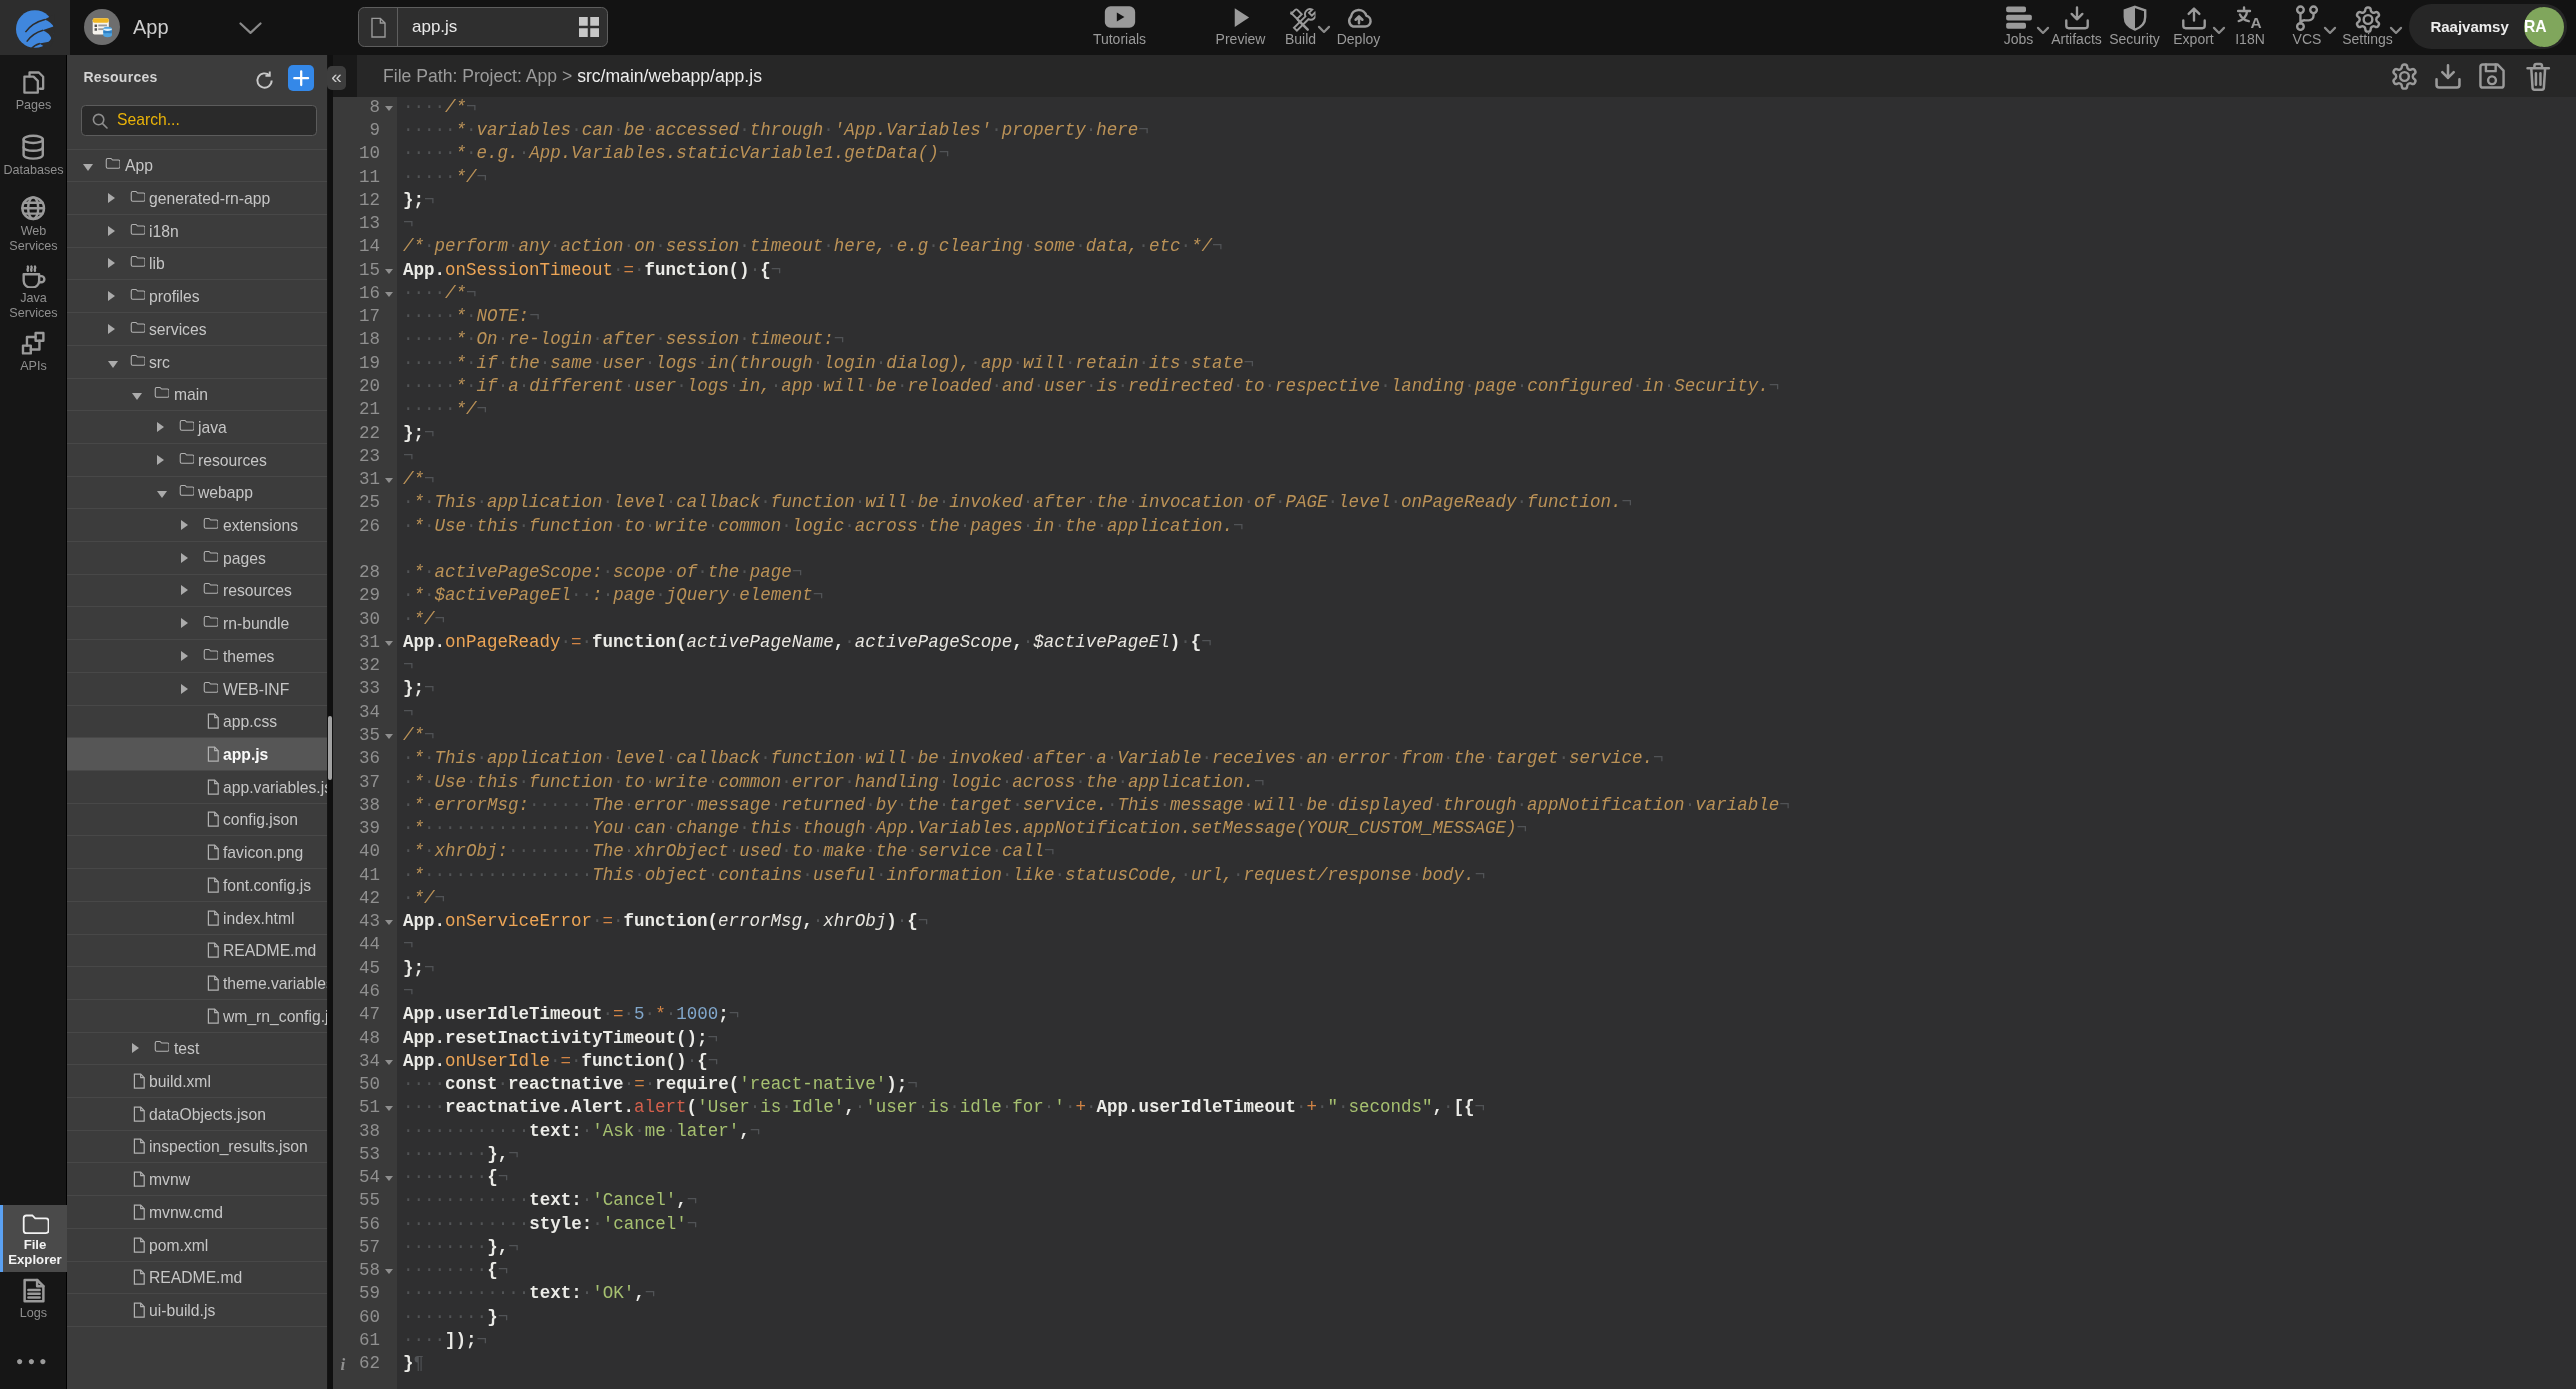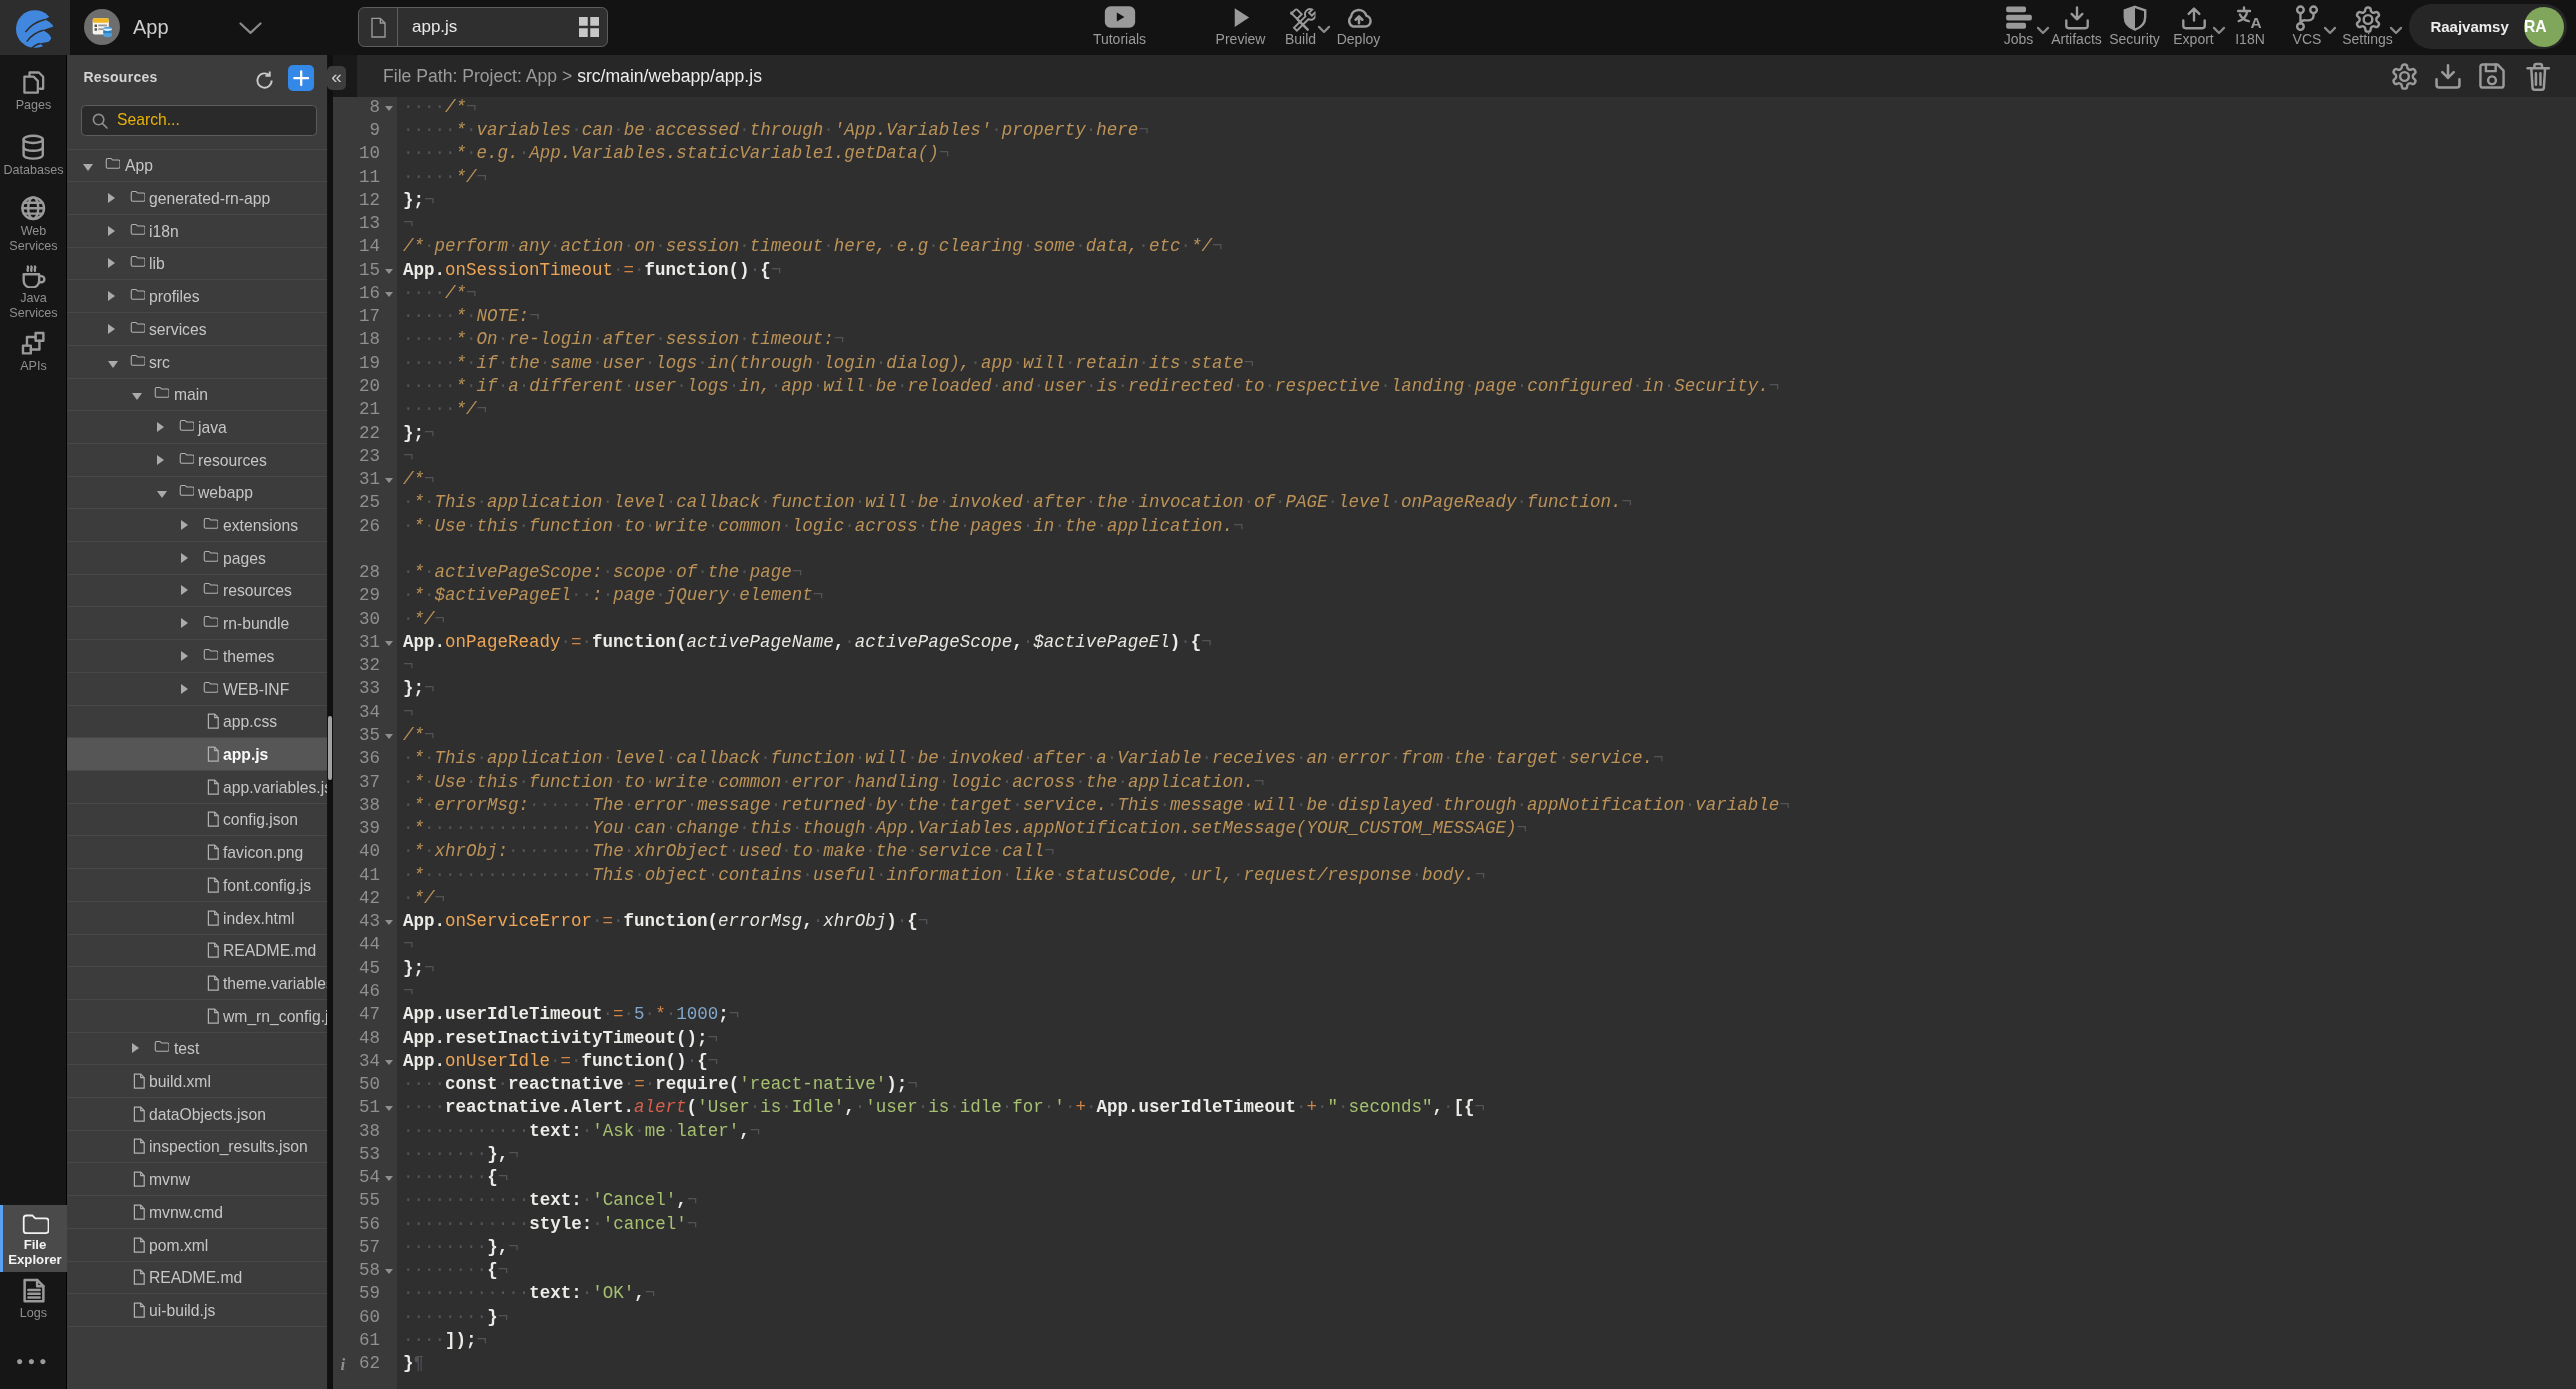--- a/index.html
+++ b/index.html
@@ -69,21 +69,21 @@
 .cl .fold{position:absolute;left:52px;top:10px;border-left:4.4px solid transparent;border-right:4.4px solid transparent;border-top:5.7px solid #8f8f8f}
 .cl .info{position:absolute;left:7.5px;top:1.3px;color:#8f8f8f;font-size:17px;font-style:italic;font-weight:700;font-family:"Liberation Serif",serif}
 .cl .ct{position:absolute;left:70px;top:0;white-space:pre}
 .cl .ct i{color:#525456;font-style:normal;font-weight:400}
 .cl .ct .e{color:#515356;font-weight:400;font-style:normal}
 .w{color:#ebebe7;font-weight:700}
 .o{color:#eda556;font-weight:400}
 .op{color:#d28445}
 .n{color:#80a6ca}
 .s{color:#a6c070}
-.r{color:#d4604c;font-style:italic}
+.r{color:#d4604c;}
 .p{color:#e8e6e0;font-style:italic}
 .c{color:#bb9257;font-style:italic}
 .ig{stroke:#9a9a9a;fill:none;stroke-width:2;stroke-linecap:round;stroke-linejoin:round}
 .igf{fill:#9a9a9a}
 </style></head><body>
 
 <div id="topbar">
  <div id="logoTile">
   <svg width="39" height="40" viewBox="0 0 62 62" style="position:absolute;left:15.7px;top:8.8px">
    <circle cx="30" cy="31" r="30" fill="#4087dd"></circle>

